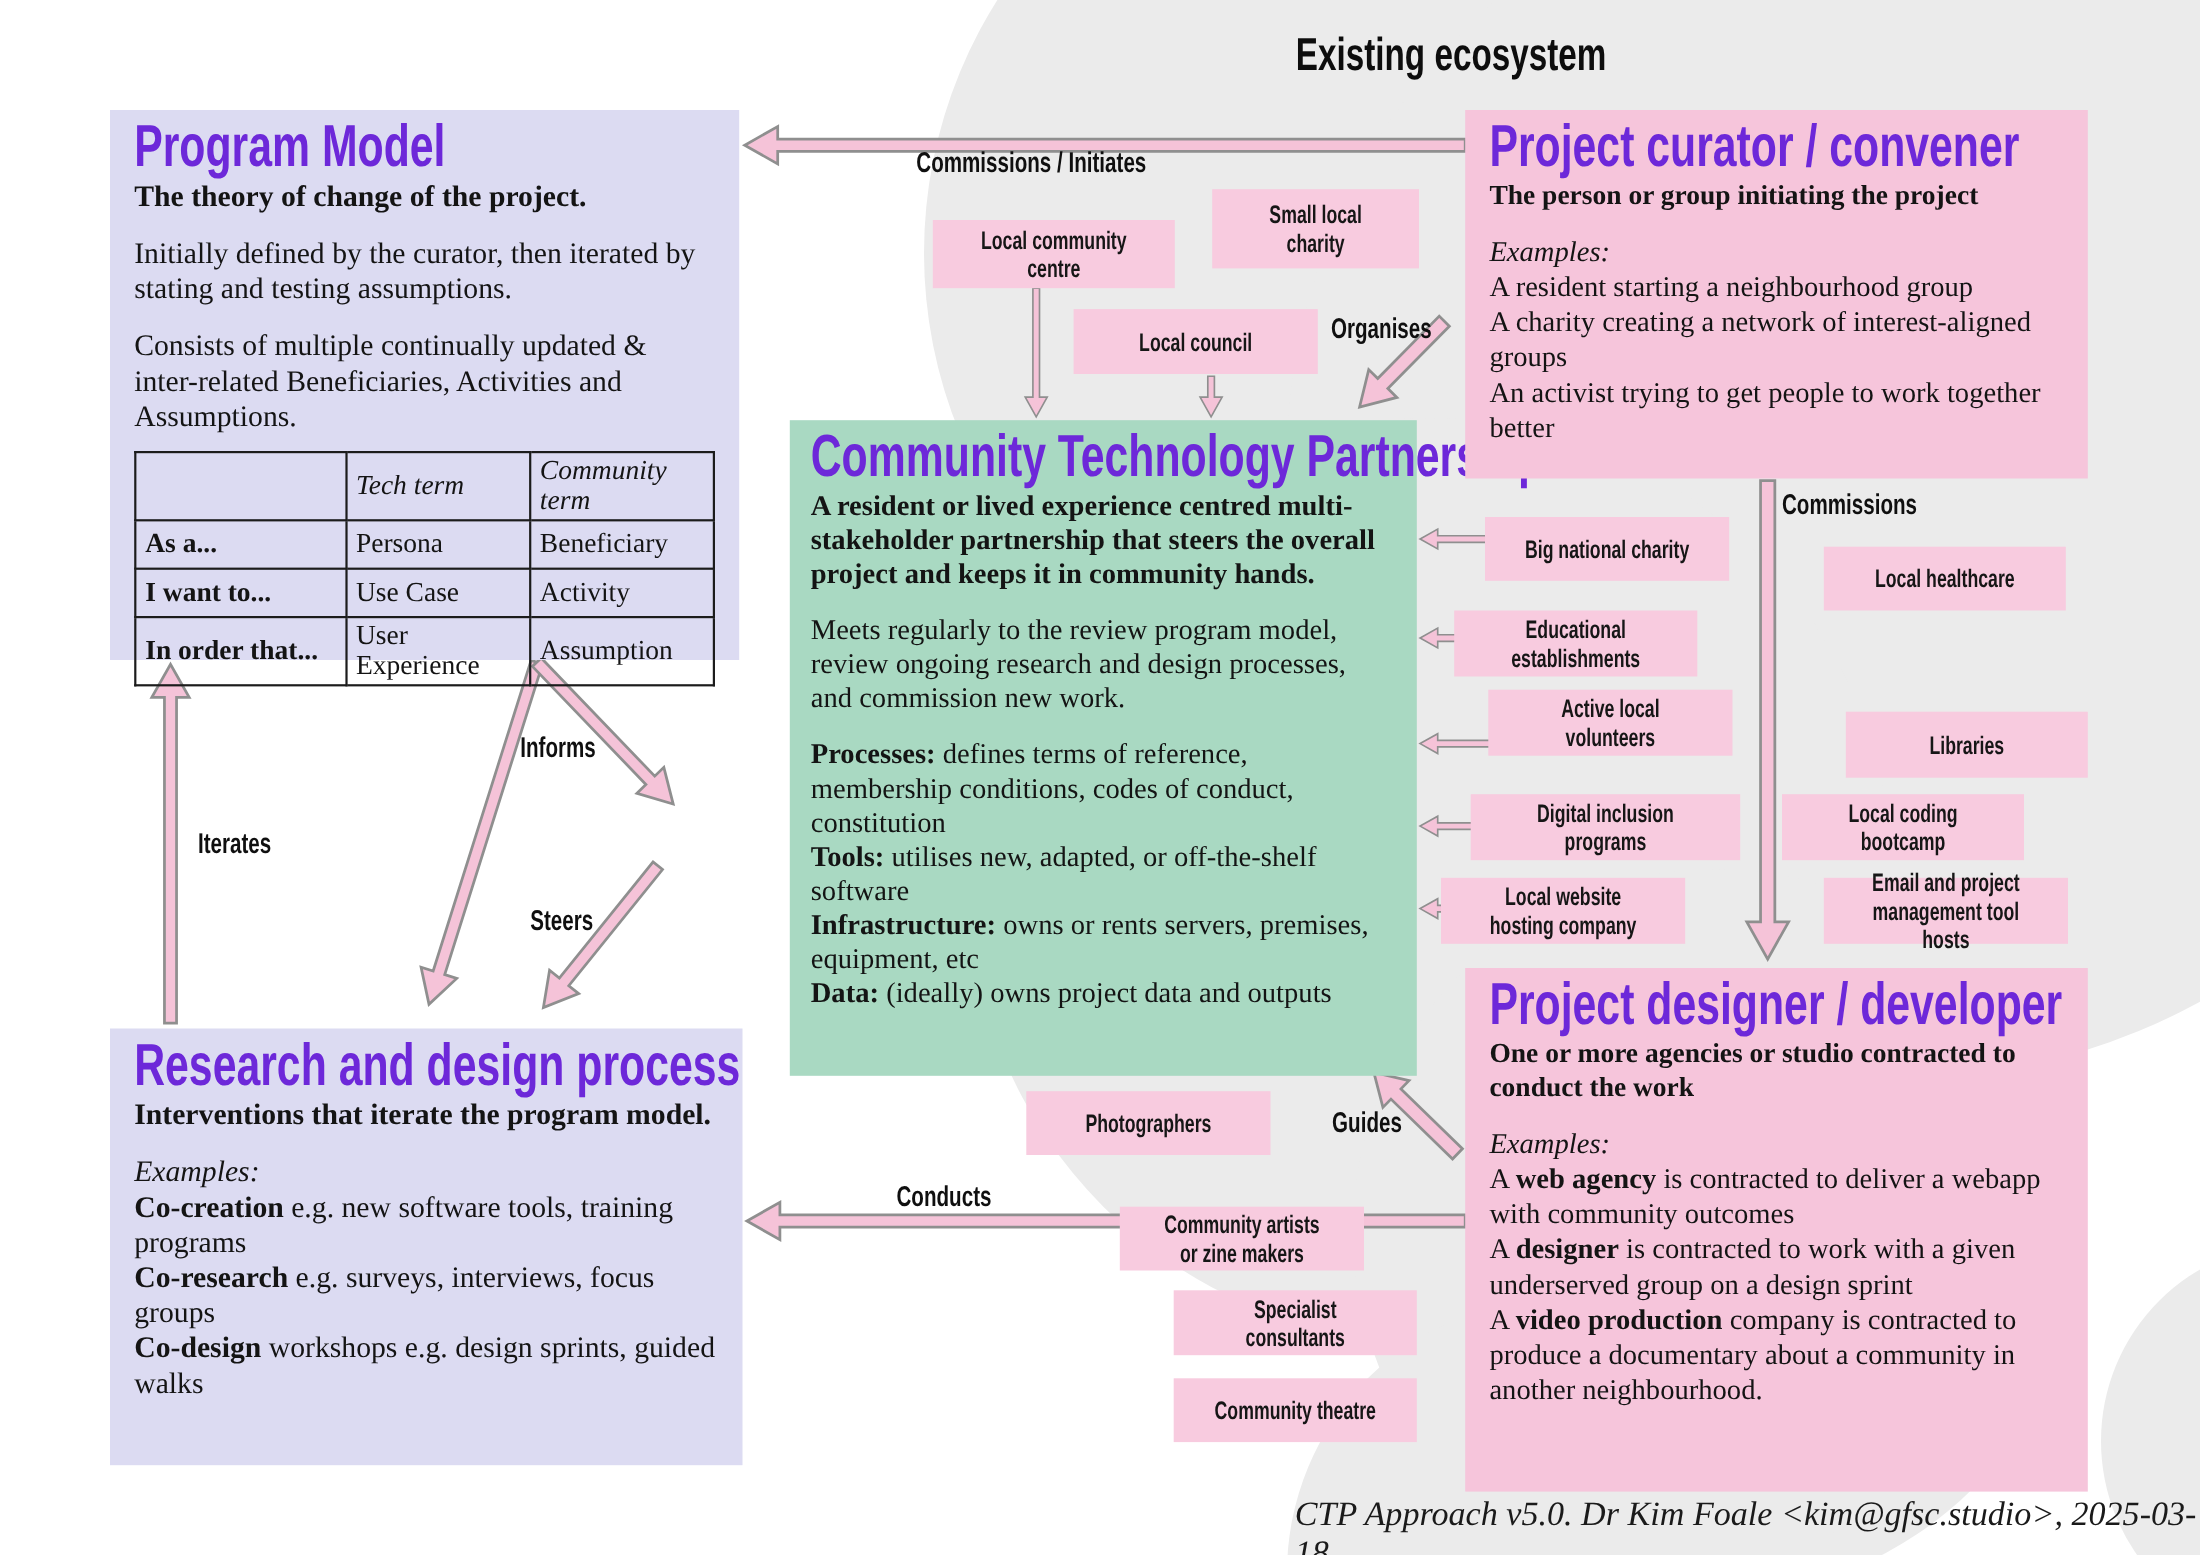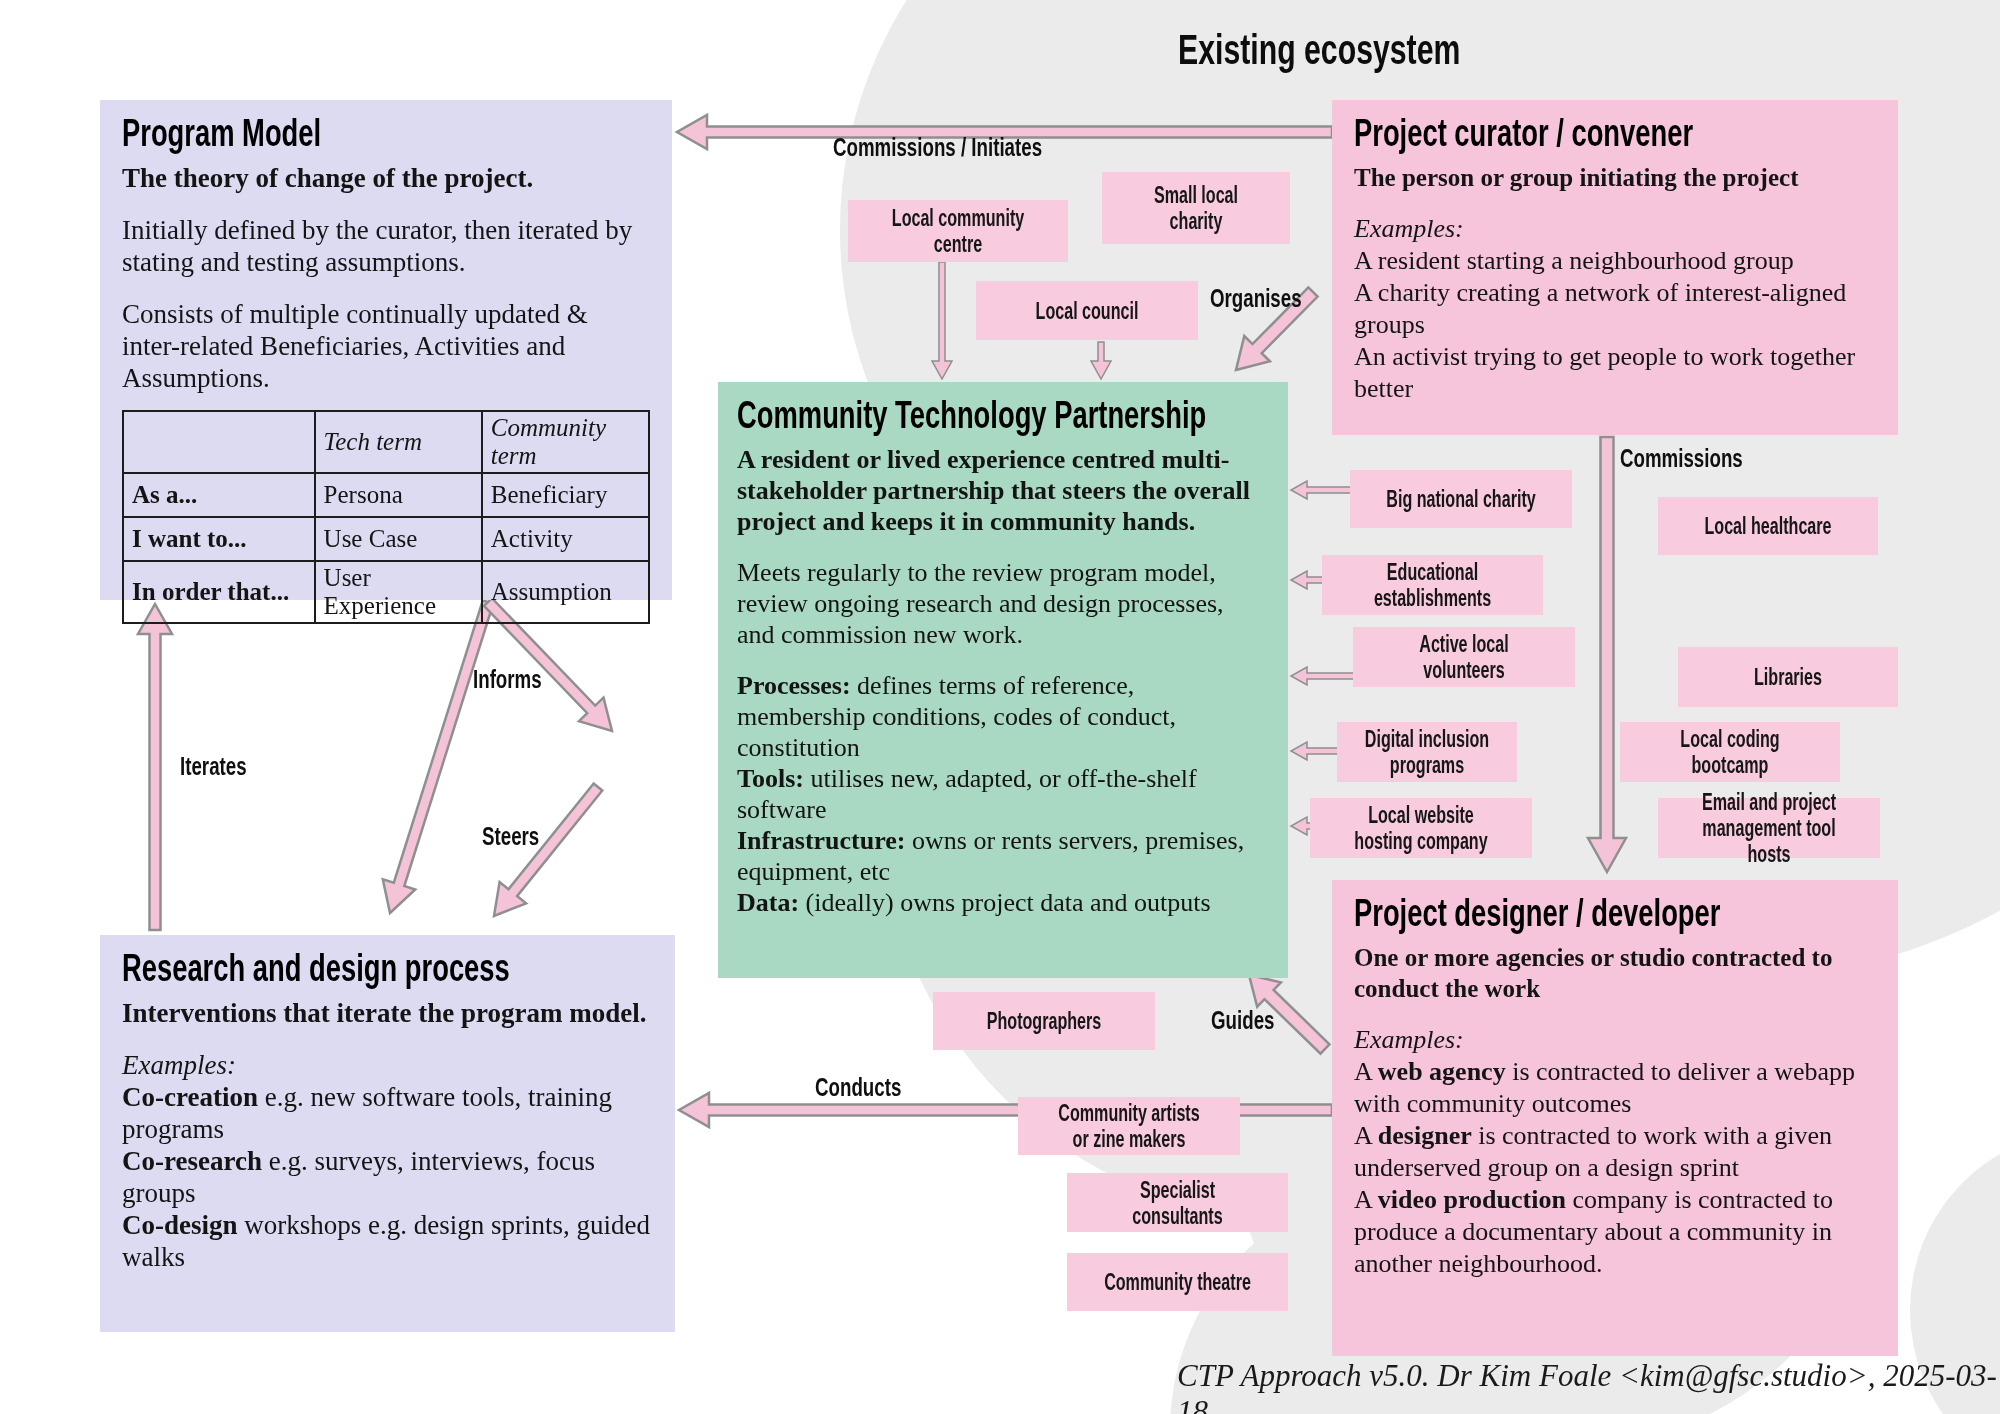--- a/index.html
+++ b/index.html
@@ -3,22 +3,22 @@
 <meta charset="utf-8">
 <style>
   html,body{margin:0;padding:0;background:#fff;}
   #canvas{position:relative;width:2000px;height:1414px;overflow:hidden;background:#fff;
           font-family:"Liberation Serif","DejaVu Serif",serif;color:#141414;}
   #bg{position:absolute;left:0;top:0;z-index:0;}
   .panel{position:absolute;z-index:1;box-sizing:border-box;padding:10px 22px;}
   .lav{background:var(--lavender,#dcdbf2);}
   .pinkp{background:var(--pink-panel,#f6c5db);}
   .greenp{background:var(--green,#a9d9c2);}
-  .btitle{font-family:"Liberation Sans",sans-serif;font-weight:700;font-size:38px;line-height:46px;
-          white-space:nowrap;margin:0 0 6px 0;color:#000000;}
+  .btitle{font-family:"Liberation Sans",sans-serif;font-weight:700;font-size:54px;line-height:46px;
+          white-space:nowrap;margin:0 0 6px 0;color:#6d28d9;}
   .btitle>span{display:inline-block;transform:scaleX(.72);transform-origin:left center;}
   .sub{font-weight:700;font-size:27px;line-height:32px;}
   .pinkp .sub{font-size:25px;line-height:31px;}
   .body27{font-size:27px;line-height:32px;}
   .greenp .body27,.greenp .sub{font-size:26px;line-height:31px;}
   .pinkp .body27{font-size:26px;line-height:32px;}
   .it{font-style:italic;}
   .b{font-weight:700;}
   .gap{margin-top:20px;}
   .pmtable{border-collapse:collapse;margin-top:16px;width:100%;table-layout:fixed;}
@@ -150,21 +150,21 @@
     </div>
   <div class="node" style="left:1350px;top:470px;width:222px;height:58px;">
       <span>Big national charity</span>
     </div>
   <div class="node" style="left:1322px;top:555px;width:221px;height:60px;">
       <span>Educational establishments</span>
     </div>
   <div class="node" style="left:1353px;top:627px;width:222px;height:60px;">
       <span>Active local volunteers</span>
     </div>
-  <div class="node" style="left:1337px;top:722px;width:180px;height:60px;">
+  <div class="node" style="left:1337px;top:722px;width:245px;height:60px;">
       <span>Digital inclusion programs</span>
     </div>
   <div class="node" style="left:1310px;top:798px;width:222px;height:60px;">
       <span>Local website hosting company</span>
     </div>
   <div class="node" style="left:1658px;top:497px;width:220px;height:58px;">
       <span>Local healthcare</span>
     </div>
   <div class="node" style="left:1678px;top:647px;width:220px;height:60px;">
       <span>Libraries</span>

